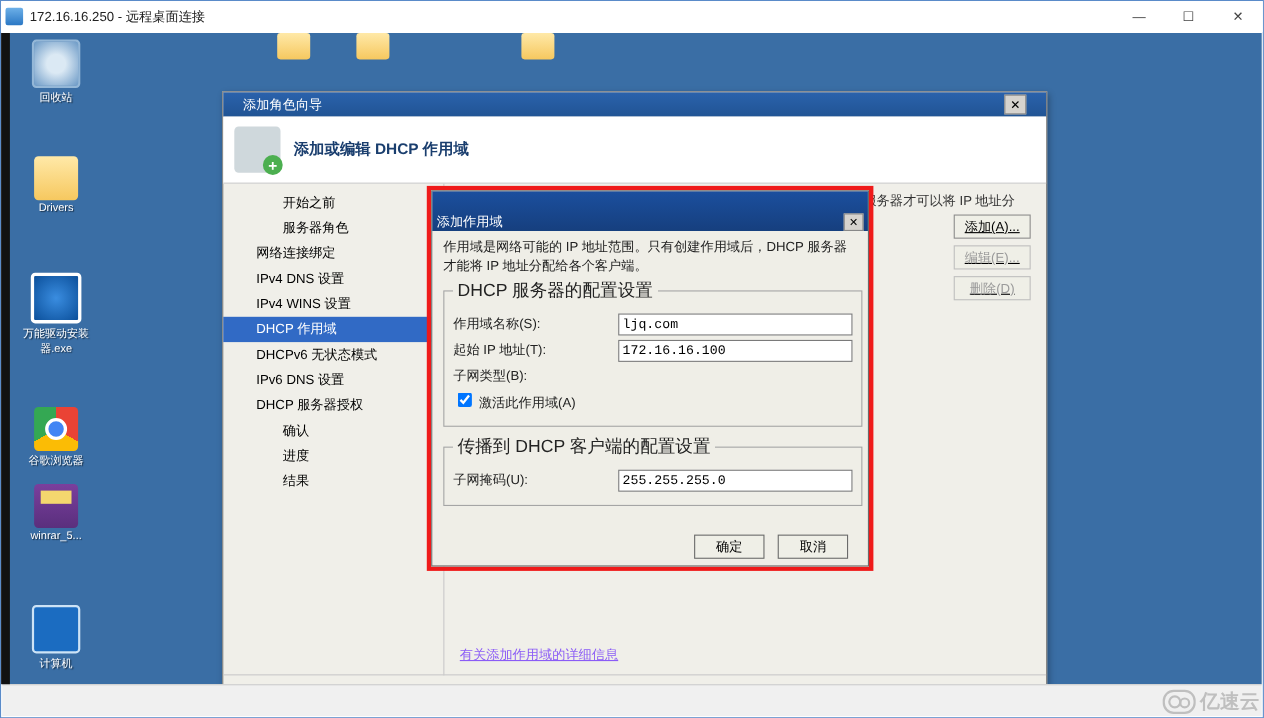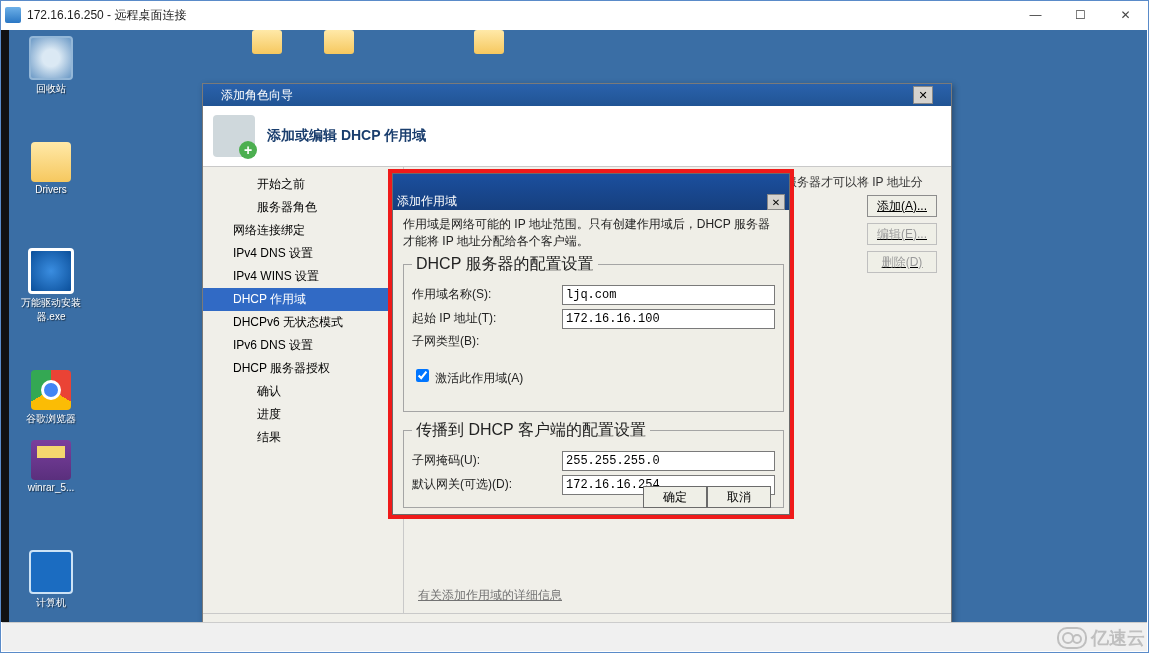--- a/index.html
+++ b/index.html
@@ -99,21 +99,21 @@
   .wiz-side-btns{ position:absolute; right:14px; top:28px; width:70px;text-decoration:underline;}
   .wiz-side-btns button{ display:block; width:70px; margin-bottom:6px; height:22px;
     font-size:12px; background:#efefe7; border:1px solid #8d8d8d;}
   .wiz-side-btns button:not(.en){ color:#9a9a9a; border-color:#bfbfbf; background:#efefe7;}
 
   .wiz-foot{
     position:absolute; left:0; right:0; bottom:0; height:40px;
     border-top:1px solid #c9c9c9; display:flex; align-items:center; justify-content:flex-end;
     padding-right:14px; gap:8px;
   }
-  a.lnk{ color:#737373; text-decoration:underline; }
+  a.lnk{ color:#8b5cf6; text-decoration:underline; }
 
   
   .red-wrap{
     position:absolute; left:387px; top:168px; width:406px; height:350px;
     border:4px solid #ef1a1a; box-sizing:border-box;
     z-index:500;
   }
   .dlg{
     position:absolute; left:0; top:0; right:0; bottom:0;
     background:#efeee7; border:1px solid #6b6b6b;
@@ -128,23 +128,23 @@
   fieldset.grp{ border:1px solid #a5a5a5; margin:4px 0 8px; padding:6px 8px 8px;}
   fieldset.grp legend{ padding:0 4px; font-size:16px;}
   .row{ display:flex; align-items:center; margin:4px 0;}
   .row label{ width:150px;}
   .row .inp{ flex:1;}
   .row input[type=text], .row select{
     width:205px; height:18px; font-size:12px; border:1px solid #7a7a7a;
     background:#fff; padding:0 3px; font-family:"Courier New", monospace;
   }
   .row select{ width:211px; height:20px; font-family:inherit;}
-  .chk{ margin:16px 0;}
+  .chk{ margin:4px 0;}
   .dlg-foot{ position:absolute; left:0; right:0; bottom:6px; display:flex;
-    justify-content:flex-end; gap:0; padding-right:18px;}
+    justify-content:flex-end; gap:12px; padding-right:18px;}
   .dlg-foot button{ width:64px; height:22px; font-size:12px;
     background:#efefe7; border:1px solid #6b6b6b;}
 
   
   .wm{ position:absolute; right:4px; bottom:3px; display:flex; align-items:center;
     color:#bfbfbf; font-size:18px; font-weight:600; z-index:900; pointer-events:none;}
   .wm .circ{ width:26px;height:18px;border:2px solid #bfbfbf;border-radius:10px;
     margin-right:4px; position:relative;}
   .wm .circ::before{content:"";position:absolute;left:3px;top:3px;width:8px;height:8px;
     border:2px solid #bfbfbf;border-radius:50%;}
@@ -287,24 +287,20 @@
             </label>
           </div>
         </fieldset>
 
         <fieldset class="grp">
           <legend>传播到 DHCP 客户端的配置设置</legend>
           <div class="row">
             <label>子网掩码(U):</label>
             <span class="inp"><input type="text" value="255.255.255.0" style=""></span>
           </div>
-          <div class="row">
-            <label>默认网关(可选)(D):</label>
-            <span class="inp"><input type="text" value="172.16.16.254" style=""></span>
-          </div>
         </fieldset>
       </div>
       <div class="dlg-foot">
         <button>确定</button>
         <button>取消</button>
       </div>
     </div>
   </div>
 
   <div class="rdp-status"></div>

